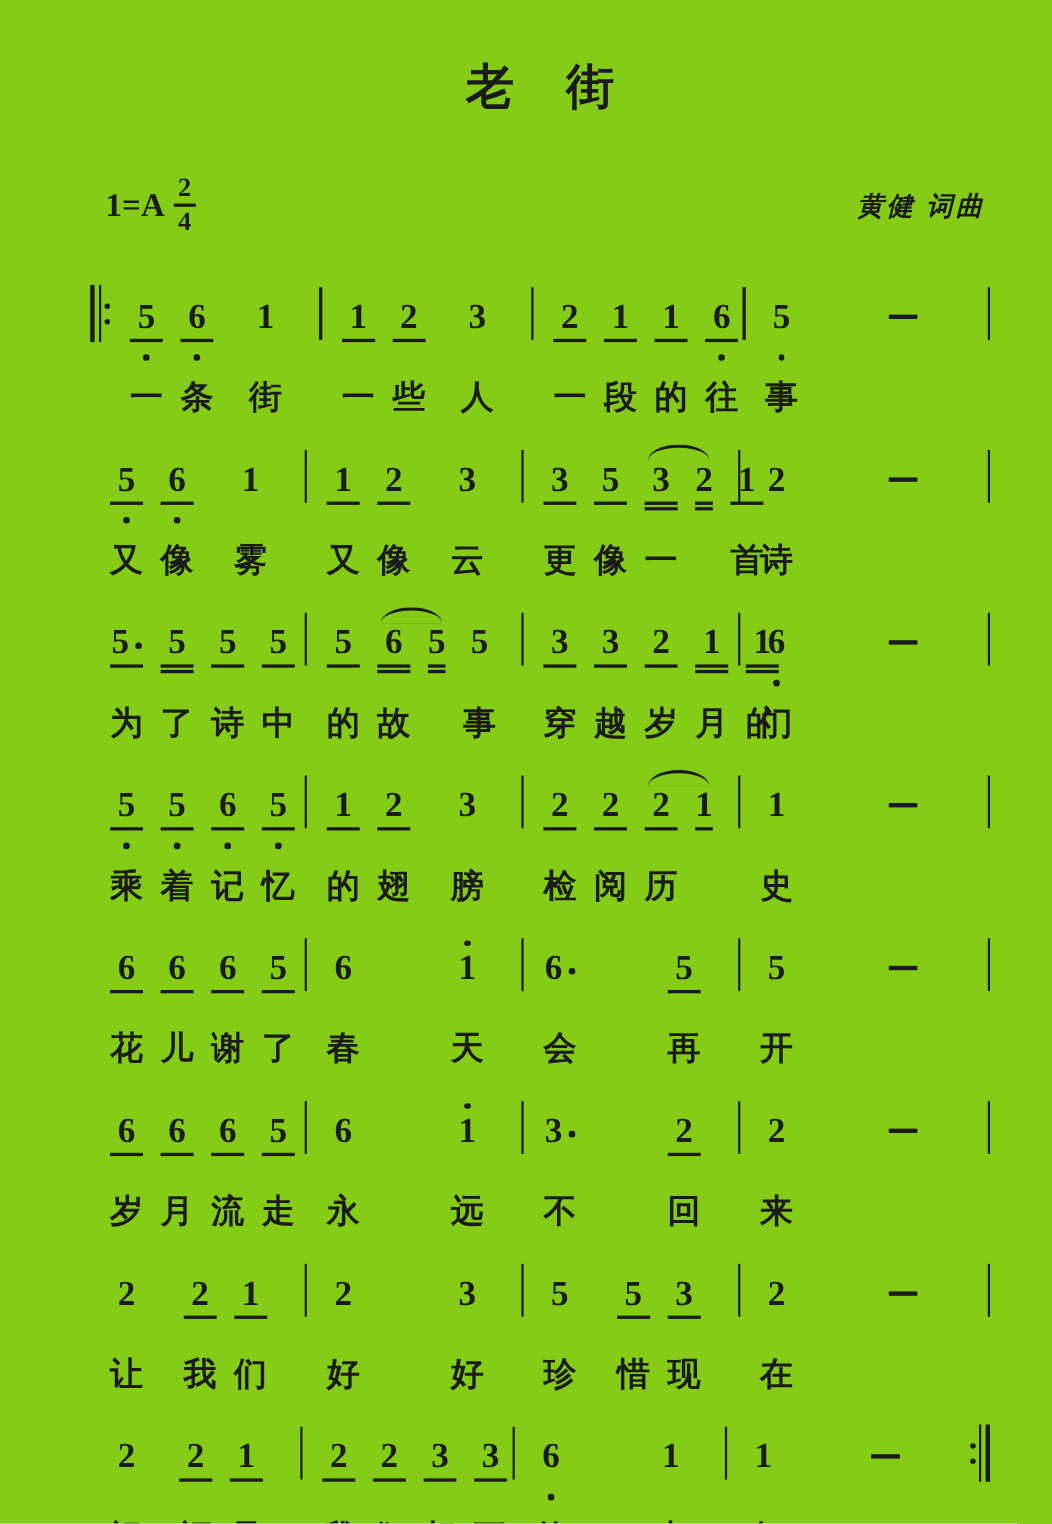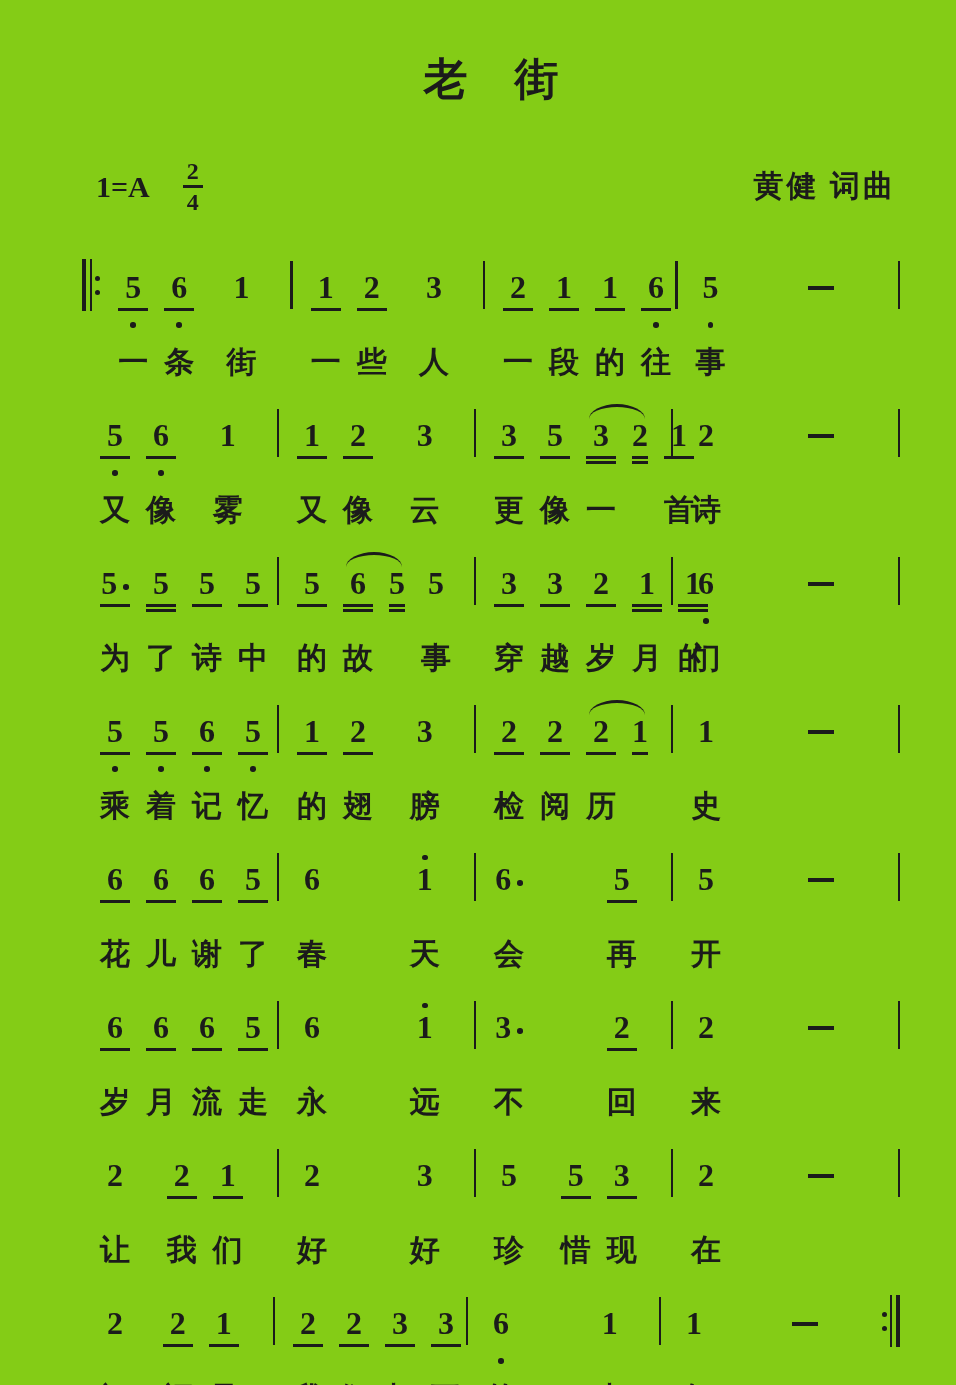--- a/index.html
+++ b/index.html
@@ -8,26 +8,26 @@
     box-sizing:border-box;padding:36px 56px 8px 82px;
     font-family:"Liberation Serif","DejaVu Serif",serif;
     position:relative;overflow:hidden;
   }
   .title{
     text-align:center;font-size:44px;font-weight:700;
     letter-spacing:18px;text-indent:18px;margin-top:14px;
   }
   .hdr{display:flex;justify-content:space-between;align-items:center;
     margin-top:50px;padding:0 4px 0 14px;}
-  .keysig{display:flex;align-items:center;gap:33px;font-size:30px;font-weight:700;}
+  .keysig{display:flex;align-items:center;gap:8px;font-size:30px;font-weight:700;}
   .frac{display:flex;flex-direction:column;align-items:center;line-height:1;
     font-size:24px;font-weight:700;}
   .frac .num{border-bottom:3px solid #1b1b1b;padding:0 4px 2px;}
   .frac .den{padding-top:2px;}
-  .credit{font-size:30px;font-weight:700;letter-spacing:3px;}
+  .credit{font-size:24px;font-weight:700;letter-spacing:3px;font-style:italic;}
   .score{margin-top:42px;}
   .sysline{display:flex;align-items:flex-start;margin-bottom:22px;}
   .meas{flex:1;display:flex;justify-content:space-between;align-items:flex-start;
     padding:0 26px 0 10px;min-width:0;}
   .meas.last{padding-right:56px;}
   .bar{width:2.2px;height:48px;background:#1b1b1b;margin-top:5px;flex:none;}
   .group{display:flex;}
   .slurwrap{display:flex;position:relative;}
   .slurarc{position:absolute;top:0px;left:14%;right:14%;height:12px;
     border-top:3px solid #1b1b1b;border-radius:50% 50% 0 0/100% 100% 0 0;}

